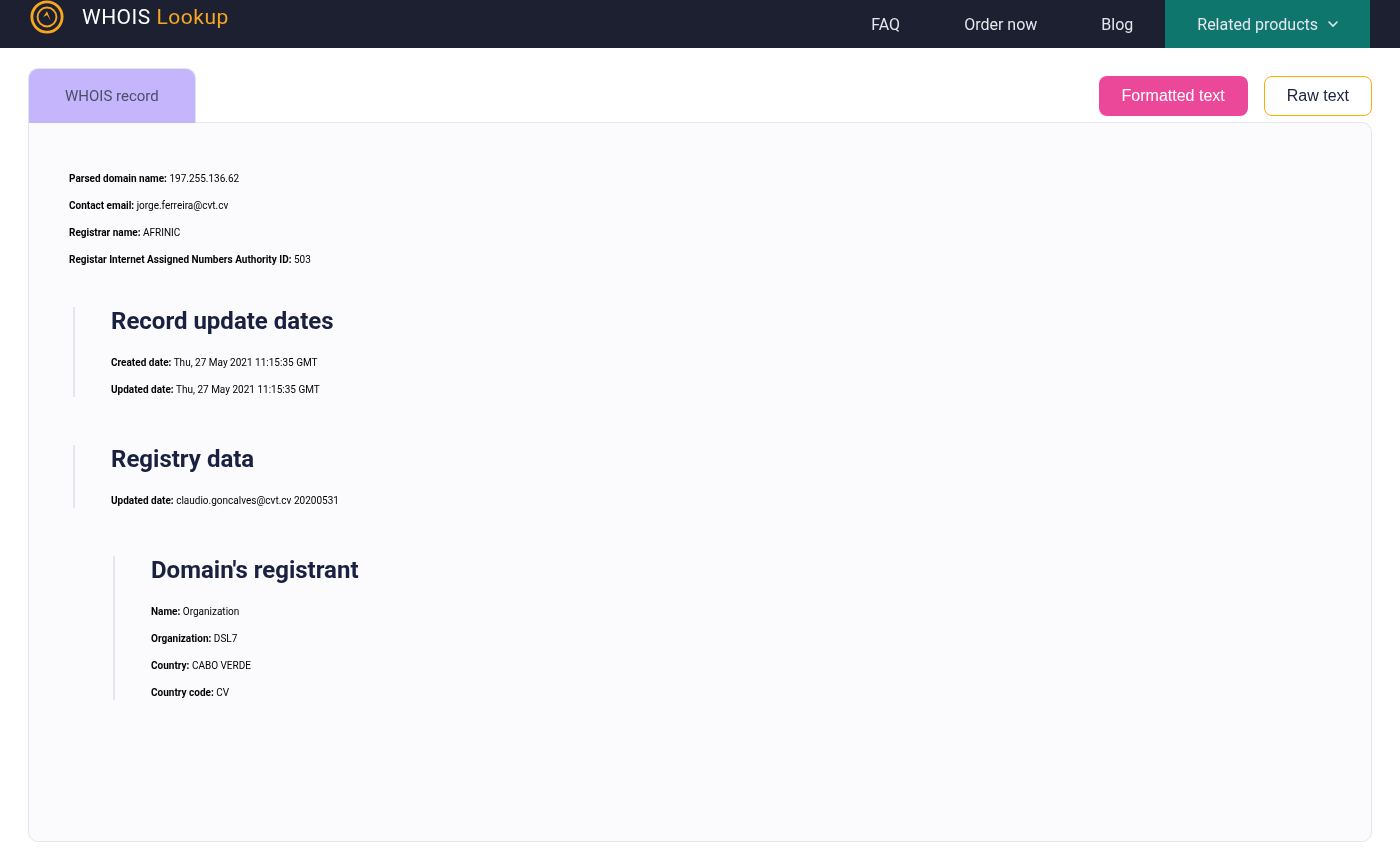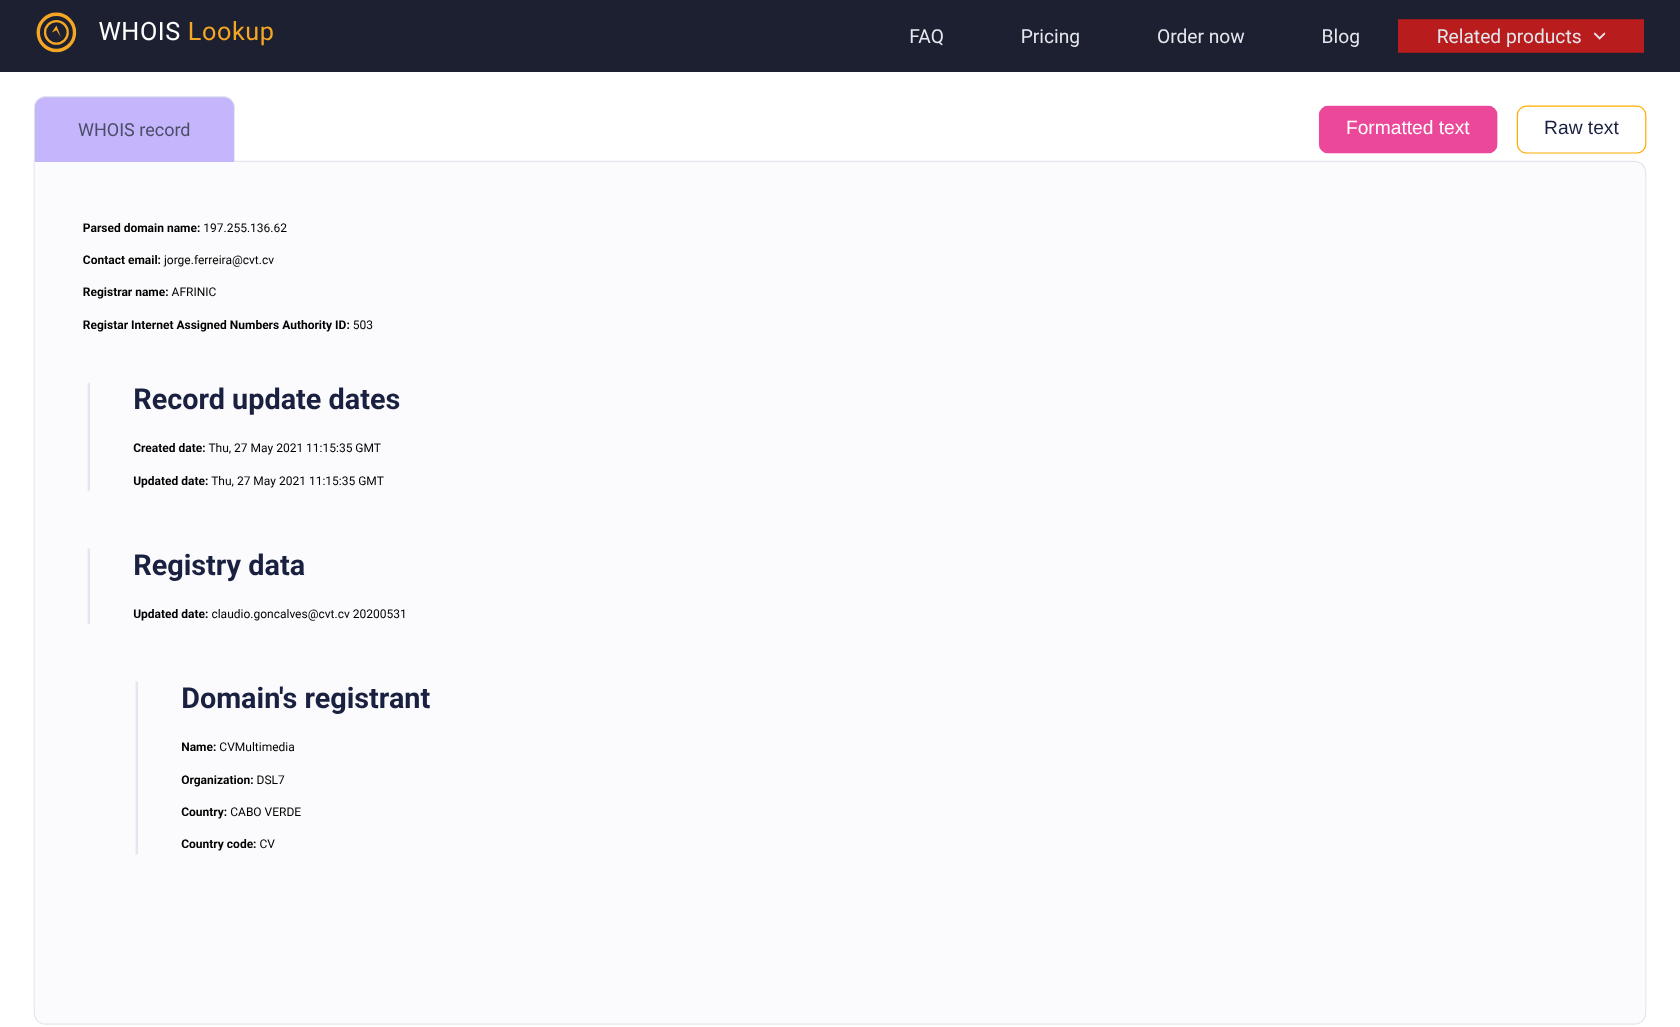--- a/index.html
+++ b/index.html
@@ -7,24 +7,24 @@
     font-family: -apple-system, BlinkMacSystemFont, "Segoe UI", Roboto, "Helvetica Neue", Arial, sans-serif;
     background: #ffffff;
     color: #1a2140;
     width: 1400px;
     height: 856px;
     overflow: hidden;
   }
   
   .header {
     background: #1c2030;
-    height: 60px;
-    display: flex;
-    align-items: flex-end;
-    padding: 16px 30px;
+    height: 48px;
+    display: flex;
+    align-items: flex-start;
+    padding: 0 30px;
   }
   .logo-wrap {
     display: flex;
     align-items: center;
     gap: 18px;
   }
   .logo-icon {
     width: 34px; height: 34px;
   }
   .brand {
@@ -42,21 +42,21 @@
   .nav-item {
     color: #e5e7ef;
     font-size: 16px;
     display: flex;
     align-items: center;
     padding: 0 32px;
     cursor: pointer;
     height: 100%;
   }
   .nav-item.related {
-    background: #b91c1c;
+    background: #0f766e;
     gap: 10px;
   }
   .chev {
     width: 10px; height: 10px;
   }
   
   .content {
     padding: 20px 28px 0 28px;
   }
   .tabs-row {
@@ -133,21 +133,20 @@
       <circle cx="18" cy="18" r="10" fill="none" stroke="#f5a623" stroke-width="2"></circle>
       <path d="M18 12 L14 18 L18 16 L22 22 L18 12 Z" fill="#f5a623"></path>
     </svg>
     <div class="brand">
       <span class="w1">WHOIS</span>
       <span class="w2">Lookup</span>
     </div>
   </div>
   <nav class="nav">
     <a class="nav-item">FAQ</a>
-    <a class="nav-item">Pricing</a>
     <a class="nav-item">Order now</a>
     <a class="nav-item">Blog</a>
     <a class="nav-item related">
       <span>Related products</span>
       <svg class="chev" viewBox="0 0 10 10">
         <path d="M1 3 L5 7 L9 3" fill="none" stroke="#e5e7ef" stroke-width="1.6" stroke-linecap="round"></path>
       </svg>
     </a>
   </nav>
 </header>
@@ -199,21 +198,21 @@
       <div class="kv-row">
         <b>Updated date:</b>
         <span>claudio.goncalves@cvt.cv 20200531</span>
       </div>
     </div>
 
     <div class="section nested">
       <h2>Domain's registrant</h2>
       <div class="kv-row">
         <b>Name:</b>
-        <span>CVMultimedia</span>
+        <span>Organization</span>
       </div>
       <div class="kv-row">
         <b>Organization:</b>
         <span>DSL7</span>
       </div>
       <div class="kv-row">
         <b>Country:</b>
         <span>CABO VERDE</span>
       </div>
       <div class="kv-row">

